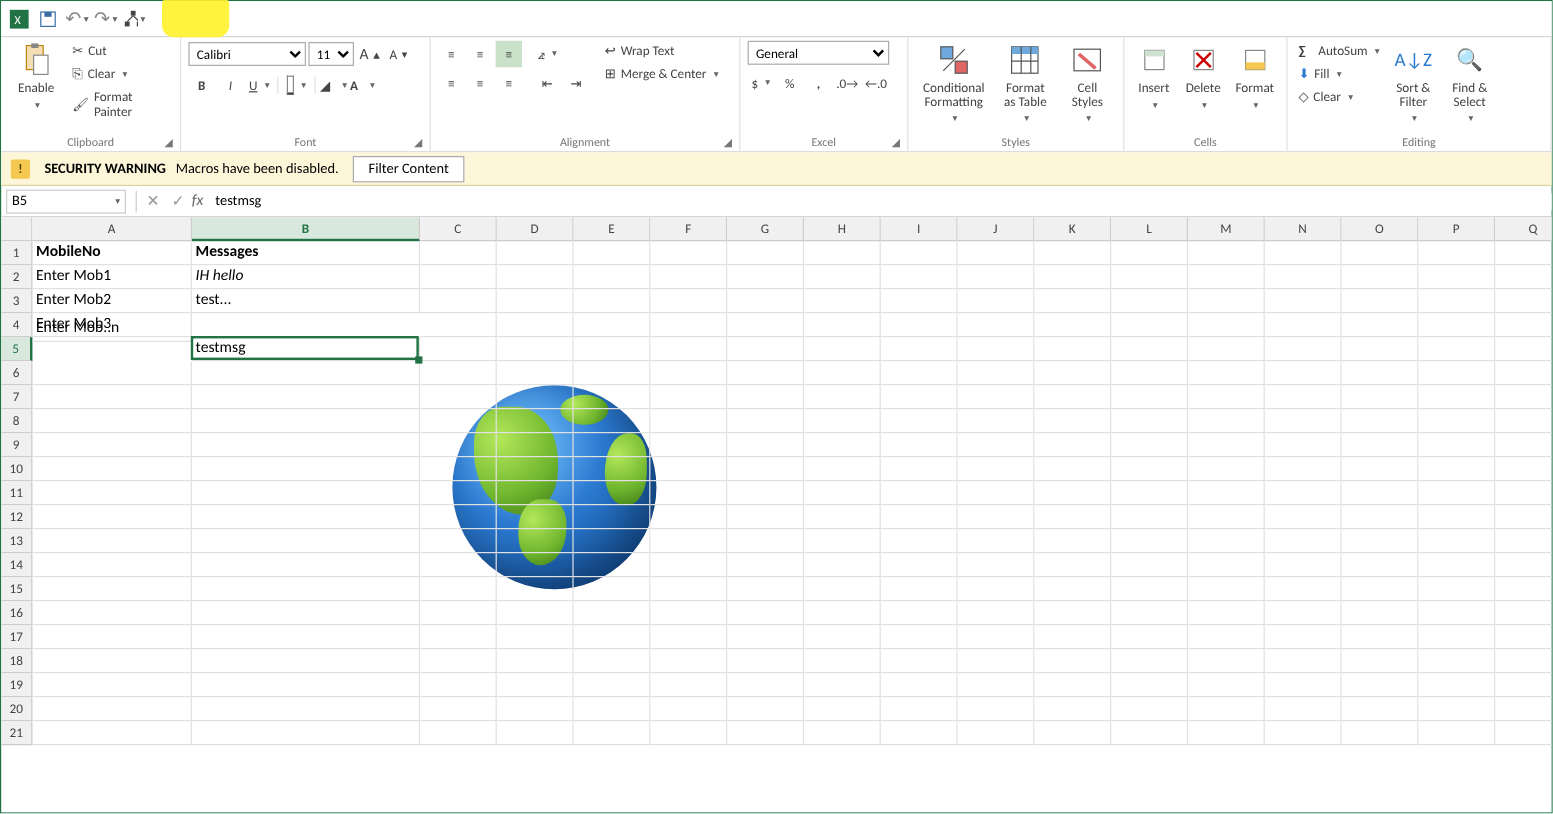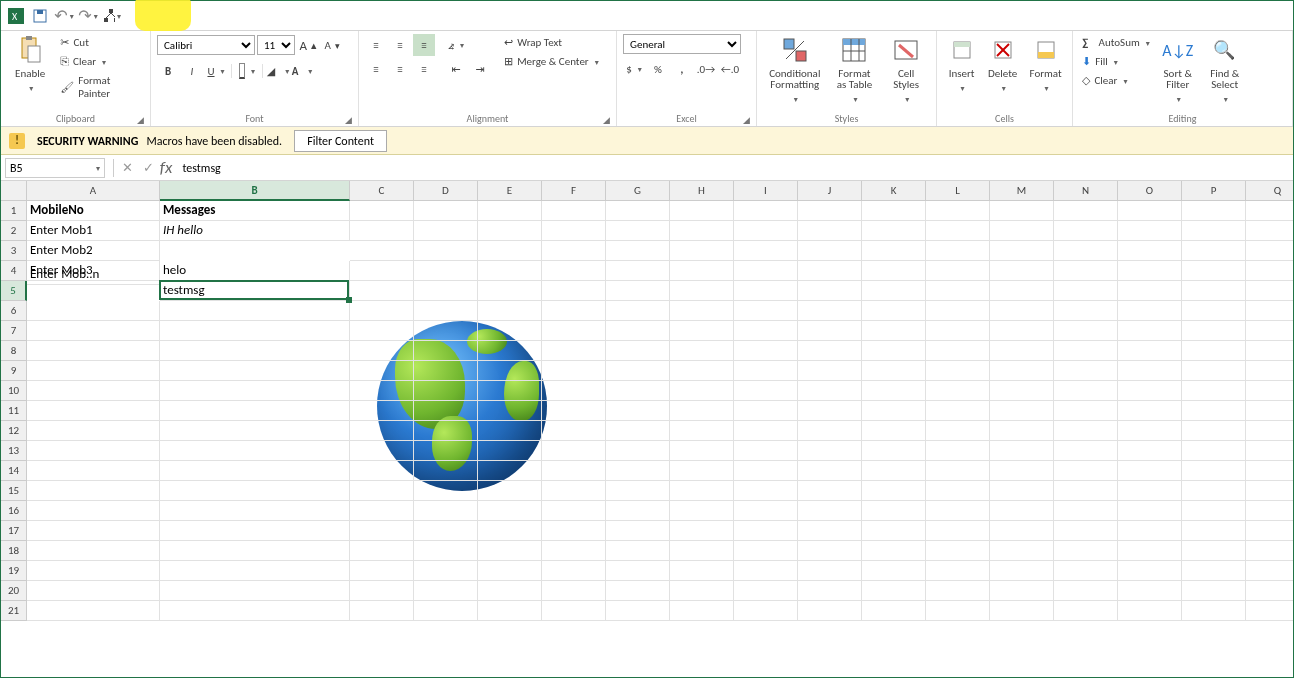--- a/index.html
+++ b/index.html
@@ -46,21 +46,21 @@
 
 .sec-bar { height: 28px; background: #fdf6d9; border-bottom: 1px solid #d9d29a; display: flex; align-items: center; padding: 0 8px; gap: 12px; font-size: 12px; }
 .sec-ic { width: 16px; height: 16px; border-radius: 2px; background: #f5c851; color: #5a4500; display: flex; align-items: center; justify-content: center; font-weight: bold; font-size: 11px; }
 .sec-btn { background: #fff; border: 1px solid #ababab; padding: 3px 12px; font-size: 12px; cursor: pointer; }
 
 
 .fx-bar { height: 26px; border-bottom: 1px solid #d4d4d4; display: flex; align-items: center; }
 .name-box { width: 100px; border: 1px solid #ccc; margin: 2px 0 2px 4px; height: 20px; display: flex; align-items: center; padding: 0 4px; font-size: 12px; justify-content: space-between; }
 .fx-sep { width: 1px; background: #ccc; height: 18px; margin: 0 8px; }
 .fx-btns { display: flex; gap: 10px; color: #999; font-size: 13px; }
-.fx-label { font-style: italic; color: #666; font-size: 17px; margin: 0 6px; }
+.fx-label { font-style: italic; color: #666; font-size: 13px; margin: 0 6px; }
 .fx-input { flex: 1; border: none; outline: none; font-size: 12px; padding: 0 4px; }
 
 
 .grid-wrap { flex: 1; display: flex; overflow: hidden; position: relative; }
 .corner { width: 26px; height: 20px; background: #f0f0f0; border-right: 1px solid #ccc; border-bottom: 1px solid #ccc; }
 .col-headers { display: flex; height: 20px; }
 .col-h { background: #f0f0f0; border-right: 1px solid #ccc; border-bottom: 1px solid #ccc; text-align: center; font-size: 11px; color: #444; line-height: 20px; }
 .col-h.sel { background: #d8e8dc; color: #217346; border-bottom: 2px solid #217346; font-weight: bold; }
 .row-headers { display: flex; flex-direction: column; }
 .row-h { width: 26px; height: 20px; background: #f0f0f0; border-right: 1px solid #ccc; border-bottom: 1px solid #ccc; text-align: center; font-size: 11px; color: #444; line-height: 20px; }
@@ -448,37 +448,37 @@
             <div class="cell" style="left: 707px; top: 20px; width: 64px; height: 20px;"></div>
             <div class="cell" style="left: 771px; top: 20px; width: 64px; height: 20px;"></div>
             <div class="cell" style="left: 835px; top: 20px; width: 64px; height: 20px;"></div>
             <div class="cell" style="left: 899px; top: 20px; width: 64px; height: 20px;"></div>
             <div class="cell" style="left: 963px; top: 20px; width: 64px; height: 20px;"></div>
             <div class="cell" style="left: 1027px; top: 20px; width: 64px; height: 20px;"></div>
             <div class="cell" style="left: 1091px; top: 20px; width: 64px; height: 20px;"></div>
             <div class="cell" style="left: 1155px; top: 20px; width: 64px; height: 20px;"></div>
             <div class="cell" style="left: 1219px; top: 20px; width: 64px; height: 20px;"></div>
             <div class="cell" style="left: 0px; top: 40px; width: 133px; height: 20px;">Enter Mob2</div>
+            <div class="cell" style="left: 133px; top: 40px; width: 190px; height: 20px;">test...</div>
             <div class="cell" style="left: 323px; top: 40px; width: 64px; height: 20px;"></div>
             <div class="cell" style="left: 387px; top: 40px; width: 64px; height: 20px;"></div>
             <div class="cell" style="left: 451px; top: 40px; width: 64px; height: 20px;"></div>
             <div class="cell" style="left: 515px; top: 40px; width: 64px; height: 20px;"></div>
             <div class="cell" style="left: 579px; top: 40px; width: 64px; height: 20px;"></div>
             <div class="cell" style="left: 643px; top: 40px; width: 64px; height: 20px;"></div>
             <div class="cell" style="left: 707px; top: 40px; width: 64px; height: 20px;"></div>
             <div class="cell" style="left: 771px; top: 40px; width: 64px; height: 20px;"></div>
             <div class="cell" style="left: 835px; top: 40px; width: 64px; height: 20px;"></div>
             <div class="cell" style="left: 899px; top: 40px; width: 64px; height: 20px;"></div>
             <div class="cell" style="left: 963px; top: 40px; width: 64px; height: 20px;"></div>
             <div class="cell" style="left: 1027px; top: 40px; width: 64px; height: 20px;"></div>
             <div class="cell" style="left: 1091px; top: 40px; width: 64px; height: 20px;"></div>
             <div class="cell" style="left: 1155px; top: 40px; width: 64px; height: 20px;"></div>
             <div class="cell" style="left: 1219px; top: 40px; width: 64px; height: 20px;"></div>
             <div class="cell" style="left: 0px; top: 60px; width: 133px; height: 20px;">Enter Mob3</div>
-            <div class="cell" style="left: 133px; top: 60px; width: 190px; height: 20px;">helo</div>
             <div class="cell" style="left: 323px; top: 60px; width: 64px; height: 20px;"></div>
             <div class="cell" style="left: 387px; top: 60px; width: 64px; height: 20px;"></div>
             <div class="cell" style="left: 451px; top: 60px; width: 64px; height: 20px;"></div>
             <div class="cell" style="left: 515px; top: 60px; width: 64px; height: 20px;"></div>
             <div class="cell" style="left: 579px; top: 60px; width: 64px; height: 20px;"></div>
             <div class="cell" style="left: 643px; top: 60px; width: 64px; height: 20px;"></div>
             <div class="cell" style="left: 707px; top: 60px; width: 64px; height: 20px;"></div>
             <div class="cell" style="left: 771px; top: 60px; width: 64px; height: 20px;"></div>
             <div class="cell" style="left: 835px; top: 60px; width: 64px; height: 20px;"></div>
             <div class="cell" style="left: 899px; top: 60px; width: 64px; height: 20px;"></div>

